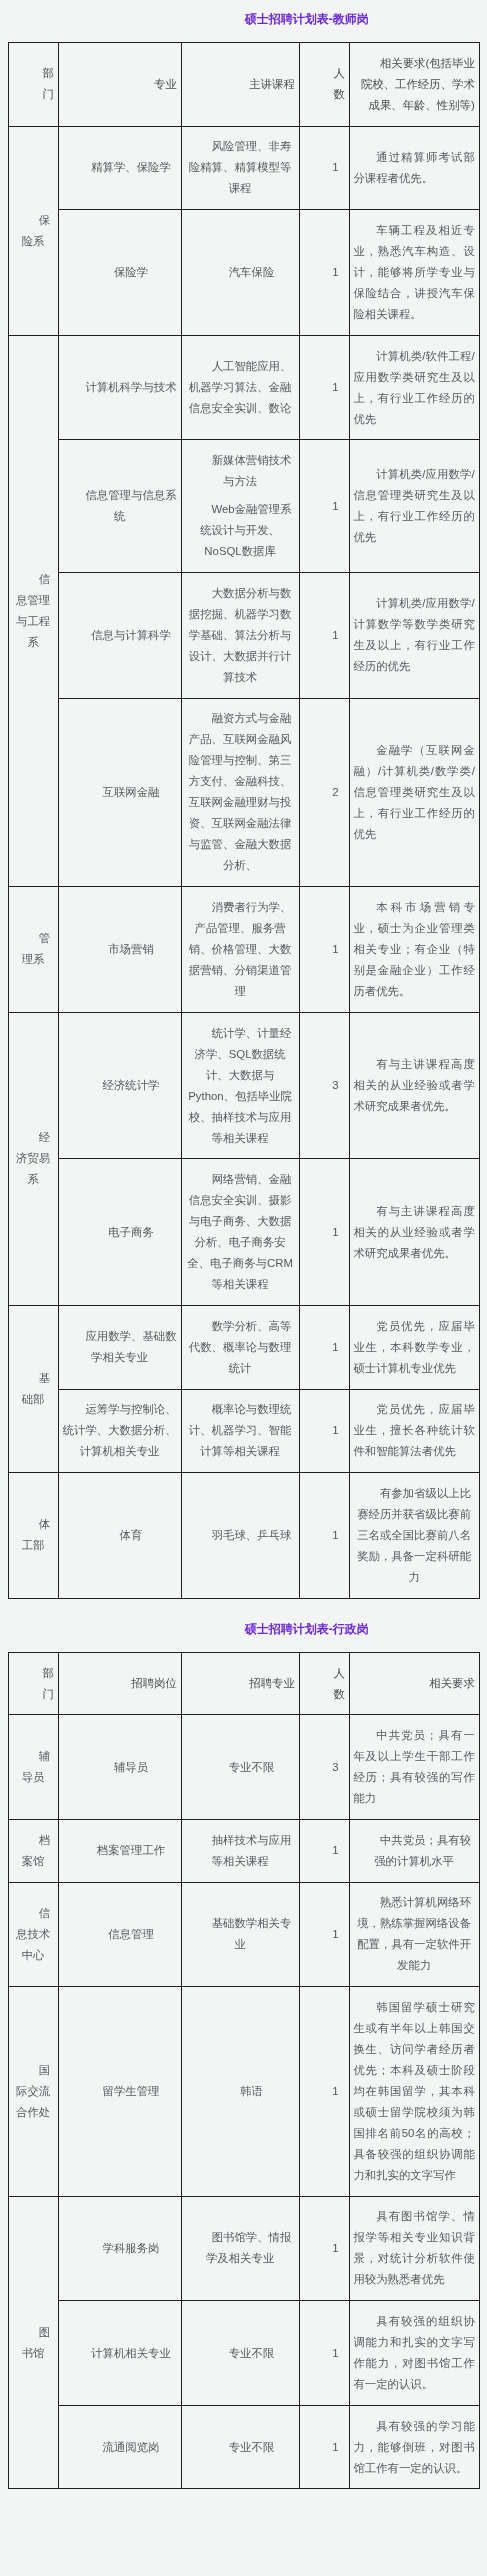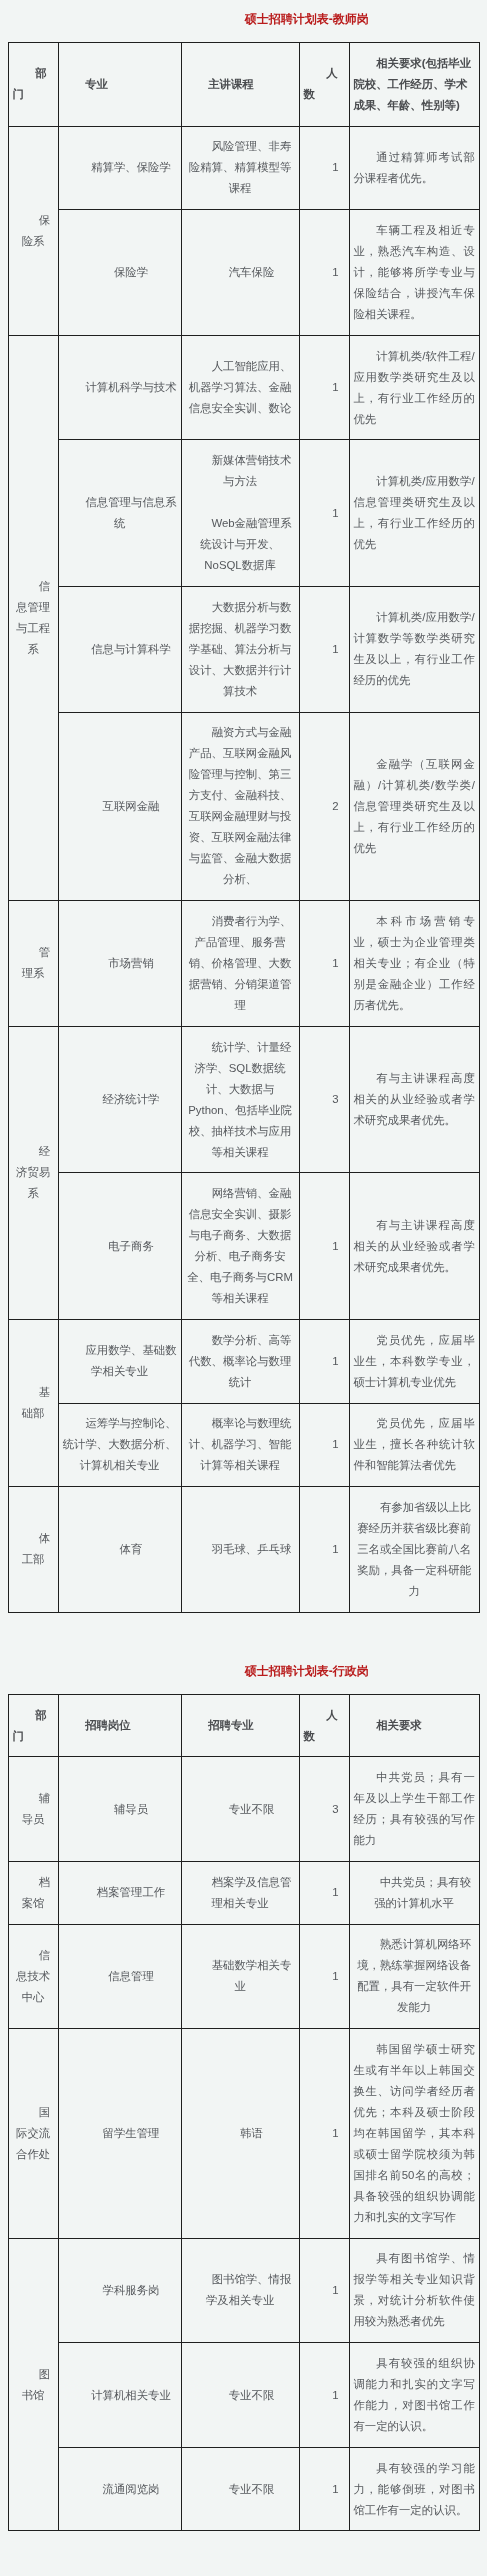--- a/index.html
+++ b/index.html
@@ -7,53 +7,53 @@
     width:488px;
     background:#f2f5f4;
     color:#55585c;
     font-family:"Liberation Sans", sans-serif;
     font-size:11.4px;
   }
   .page { padding:6px 0 12px 7.6px; }
   .tbl-title {
     font-size:12px;
     font-weight:bold;
-    color:#b91c1c;
+    color:#6d28d9;
     text-align:center;
     padding-left:118px;
     line-height:21px;
     margin:3px 0 12px 0;
   }
-  .sec2 { margin-top:48px; }
+  .sec2 { margin-top:20px; }
   table {
     border-collapse:collapse;
     table-layout:fixed;
     width:472px;
   }
   col.c1 { width:50px; }
   col.c2 { width:123px; }
   col.c3 { width:118px; }
   col.c4 { width:50px; }
   col.c5 { width:130px; }
   th, td {
     border:0.8px solid #1f1f1f;
     padding:9.8px 3.8px;
     vertical-align:middle;
     line-height:21px;
     font-size:11.4px;
     overflow-wrap:break-word;
   }
   th {
-    font-weight:bold;
+    font-weight:normal;
     color:#4a4c4f;
-    text-align:left;
+    text-align:right;
     text-indent:2em;
   }
   td p { margin:0; }
-  td p + p { margin-top:21px; }
+  td p + p { margin-top:7px; }
   p.ci { text-align:center; text-indent:2em; }
   p.li { text-align:justify; text-indent:2em; }
 </style>
 </head>
 <body style="background: rgb(242, 245, 244); color: rgb(85, 88, 92);">
 
 <div class="page">
 
   <section class="sec1">
     <div class="tbl-title">硕士招聘计划表-教师岗</div>
@@ -304,21 +304,21 @@
             </td>
           </tr>
           <tr>
             <td rowspan="1">
               <p class="ci">档案馆</p>
             </td>
             <td>
               <p class="ci">档案管理工作</p>
             </td>
             <td>
-              <p class="ci">档案学及信息管理相关专业</p>
+              <p class="ci">抽样技术与应用等相关课程</p>
             </td>
             <td>
               <p class="ci">1</p>
             </td>
             <td>
               <p class="ci">中共党员；具有较强的计算机水平</p>
             </td>
           </tr>
           <tr>
             <td rowspan="1">

